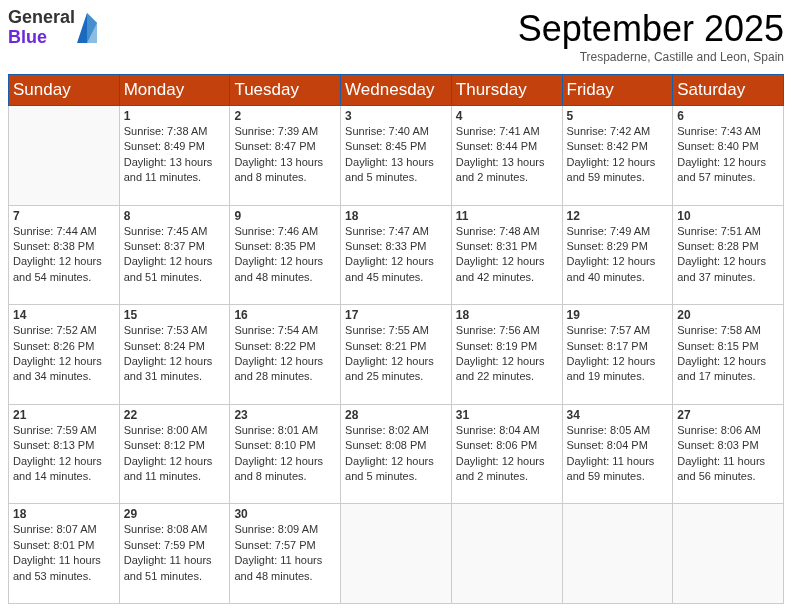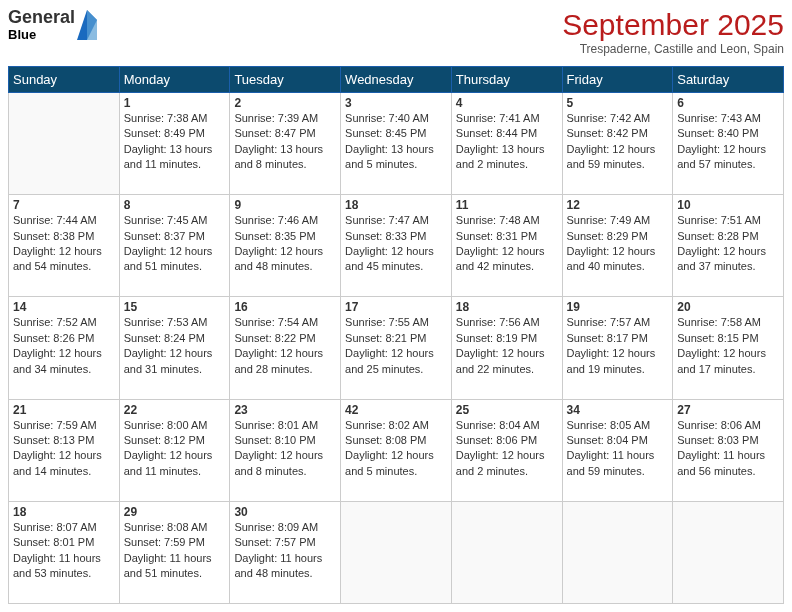--- a/index.html
+++ b/index.html
@@ -31,51 +31,51 @@
       display: flex;
       flex-direction: column;
       line-height: 1.1;
     }
     .logo-general {
       font-size: 18px;
       font-weight: bold;
       color: #333;
     }
     .logo-blue {
-      font-size: 13px;
+      font-size: 18px;
       font-weight: bold;
-      color: #000000;
+      color: #6d28d9;
     }
     .logo-icon {
       width: 20px;
       height: 30px;
       margin-left: 2px;
     }
     .title-block {
       text-align: right;
     }
     .month-title {
-      font-size: 30px;
-      color: #b91c1c;
+      font-size: 36px;
+      color: #000000;
       font-weight: normal;
     }
     .location {
       font-size: 12px;
       color: #555;
     }
     .calendar {
       width: 100%;
       border-collapse: collapse;
       flex: 1;
     }
     .calendar th {
-      background: #0c4a6e;
+      background: #c2410c;
       color: #fff;
       padding: 5px 4px;
-      font-size: 13px;
+      font-size: 17px;
       text-align: left;
       border: 1px solid #1a5eab;
       font-weight: normal;
     }
     .calendar td {
       border: 1px solid #ccc;
       vertical-align: top;
       padding: 3px 4px;
       font-size: 9.5px;
       color: #333;
@@ -225,25 +225,25 @@
           </td>
           <td>
             <span class="day-number">22</span>
             <div class="day-info">Sunrise: 8:00 AM<br>Sunset: 8:12 PM<br>Daylight: 12 hours<br>and 11 minutes.</div>
           </td>
           <td>
             <span class="day-number">23</span>
             <div class="day-info">Sunrise: 8:01 AM<br>Sunset: 8:10 PM<br>Daylight: 12 hours<br>and 8 minutes.</div>
           </td>
           <td>
-            <span class="day-number">42</span>
+            <span class="day-number">28</span>
             <div class="day-info">Sunrise: 8:02 AM<br>Sunset: 8:08 PM<br>Daylight: 12 hours<br>and 5 minutes.</div>
           </td>
           <td>
-            <span class="day-number">25</span>
+            <span class="day-number">31</span>
             <div class="day-info">Sunrise: 8:04 AM<br>Sunset: 8:06 PM<br>Daylight: 12 hours<br>and 2 minutes.</div>
           </td>
           <td>
             <span class="day-number">34</span>
             <div class="day-info">Sunrise: 8:05 AM<br>Sunset: 8:04 PM<br>Daylight: 11 hours<br>and 59 minutes.</div>
           </td>
           <td>
             <span class="day-number">27</span>
             <div class="day-info">Sunrise: 8:06 AM<br>Sunset: 8:03 PM<br>Daylight: 11 hours<br>and 56 minutes.</div>
           </td>

